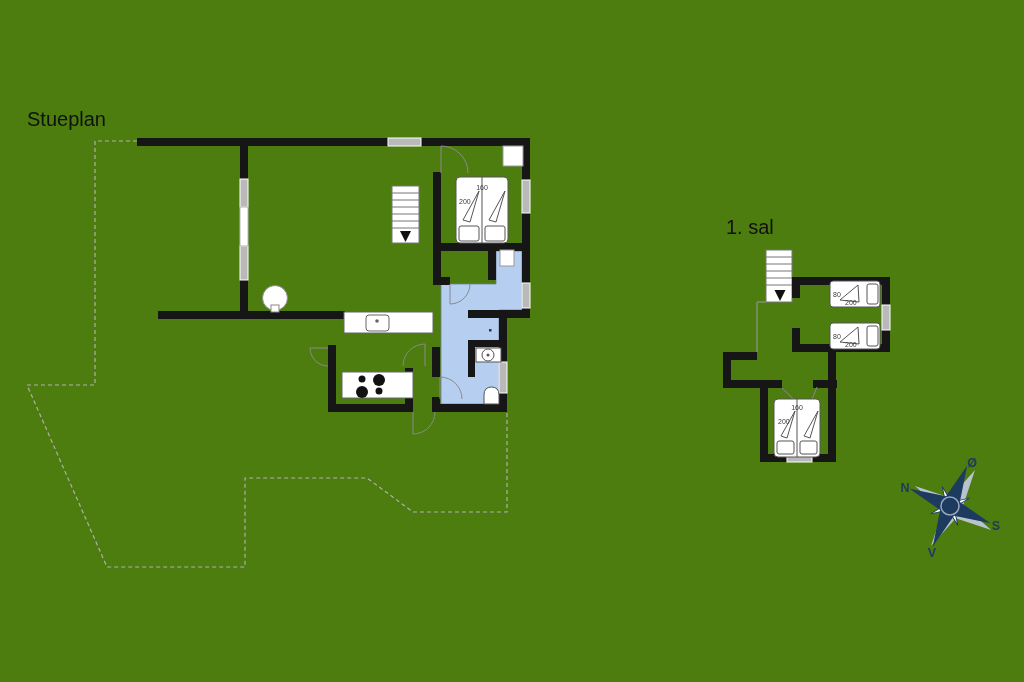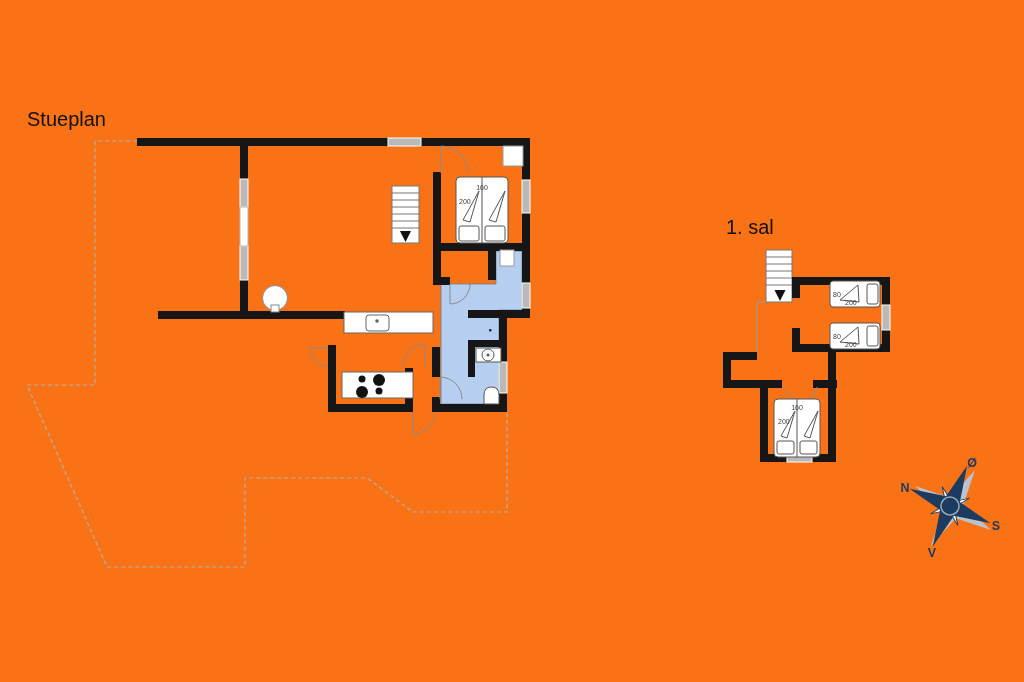--- a/index.html
+++ b/index.html
@@ -1,16 +1,16 @@
 <!DOCTYPE html>
 <html><head>
 <meta charset="utf-8">
 <style>
   html,body{margin:0;padding:0;background:#ffffff;}
-  .canvas{position:relative;width:1024px;height:682px;background:#f97316;overflow:hidden;
+  .canvas{position:relative;width:1024px;height:682px;background:#4d7c0f;overflow:hidden;
           font-family:"Liberation Sans", sans-serif;}
   svg{position:absolute;left:0;top:0;}
   text{font-family:"Liberation Sans", sans-serif;}
   .plan-title{font-size:20px;fill:#111;}
   .dim{font-size:7px;fill:#3a3a3a;}
   .compass-letter{font-size:12.5px;font-weight:bold;fill:#1d3a5f;}
 </style>
 </head>
 <body>
 

